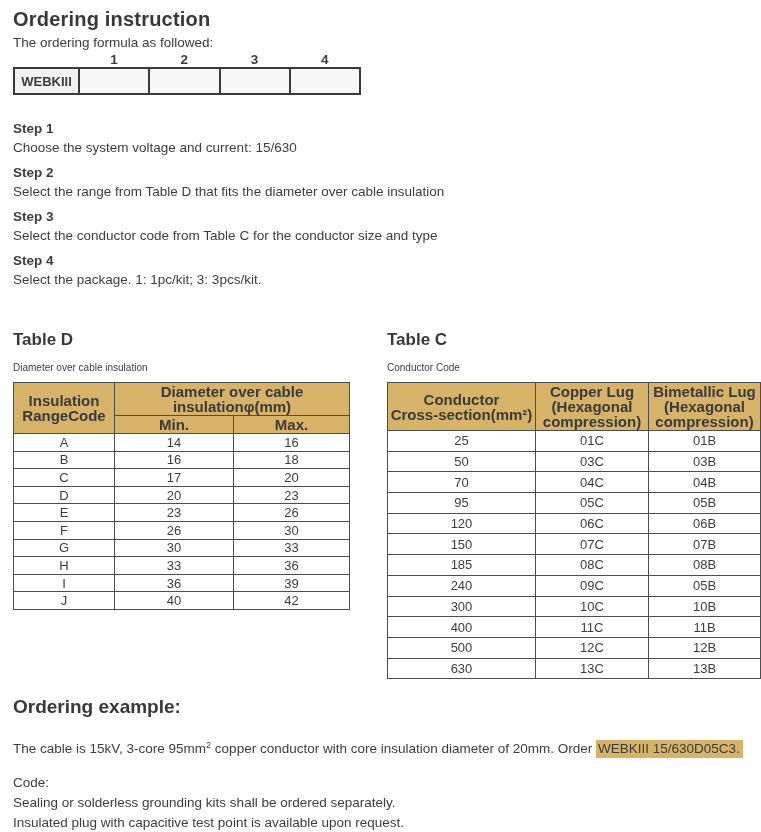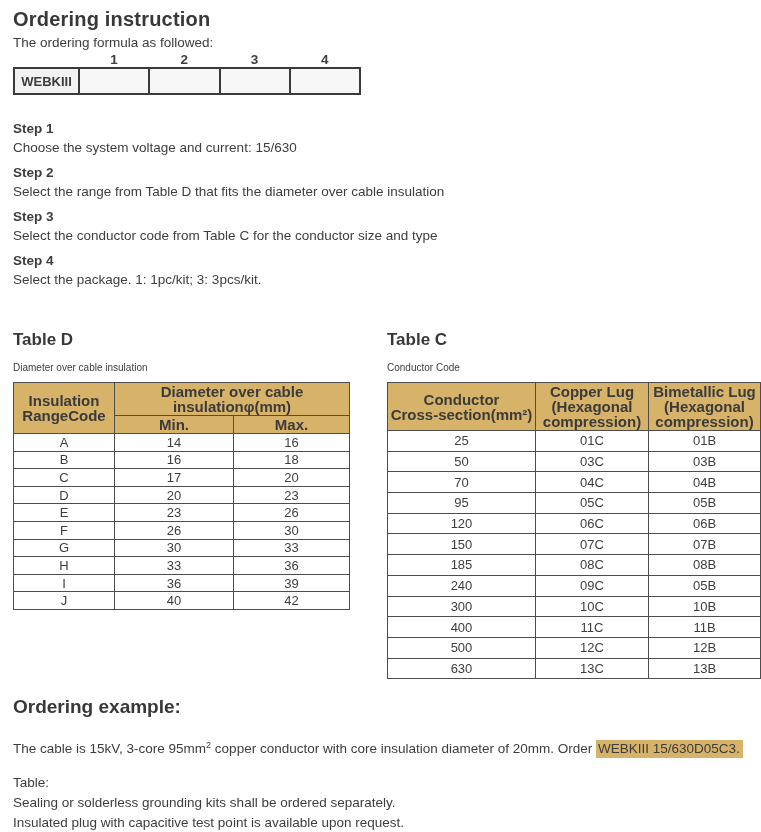--- a/index.html
+++ b/index.html
@@ -344,20 +344,20 @@
     </div>
 
   </div>
 
   <div class="example-section">
     <div class="example-title">Ordering example:</div>
     <div class="example-text"><span>The cable is 15kV, 3-core 95mm</span><sup class="sq">2</sup><span> copper conductor with core insulation diameter of 20mm. Order </span><span class="highlight">WEBKIII 15/630D05C3.</span></div>
   </div>
 
   <div class="note-section">
-    <div class="note-line">Table:</div>
+    <div class="note-line">Code:</div>
     <div class="note-line">Sealing or solderless grounding kits shall be ordered separately.</div>
     <div class="note-line">Insulated plug with capacitive test point is available upon request.</div>
     <div class="note-line">Please add "-X" for cable with copper wire shield without armour,  like WEBKIII 15/630D05C3-X.</div>
 
   </div>
 
 </div>
 
 </body></html>

